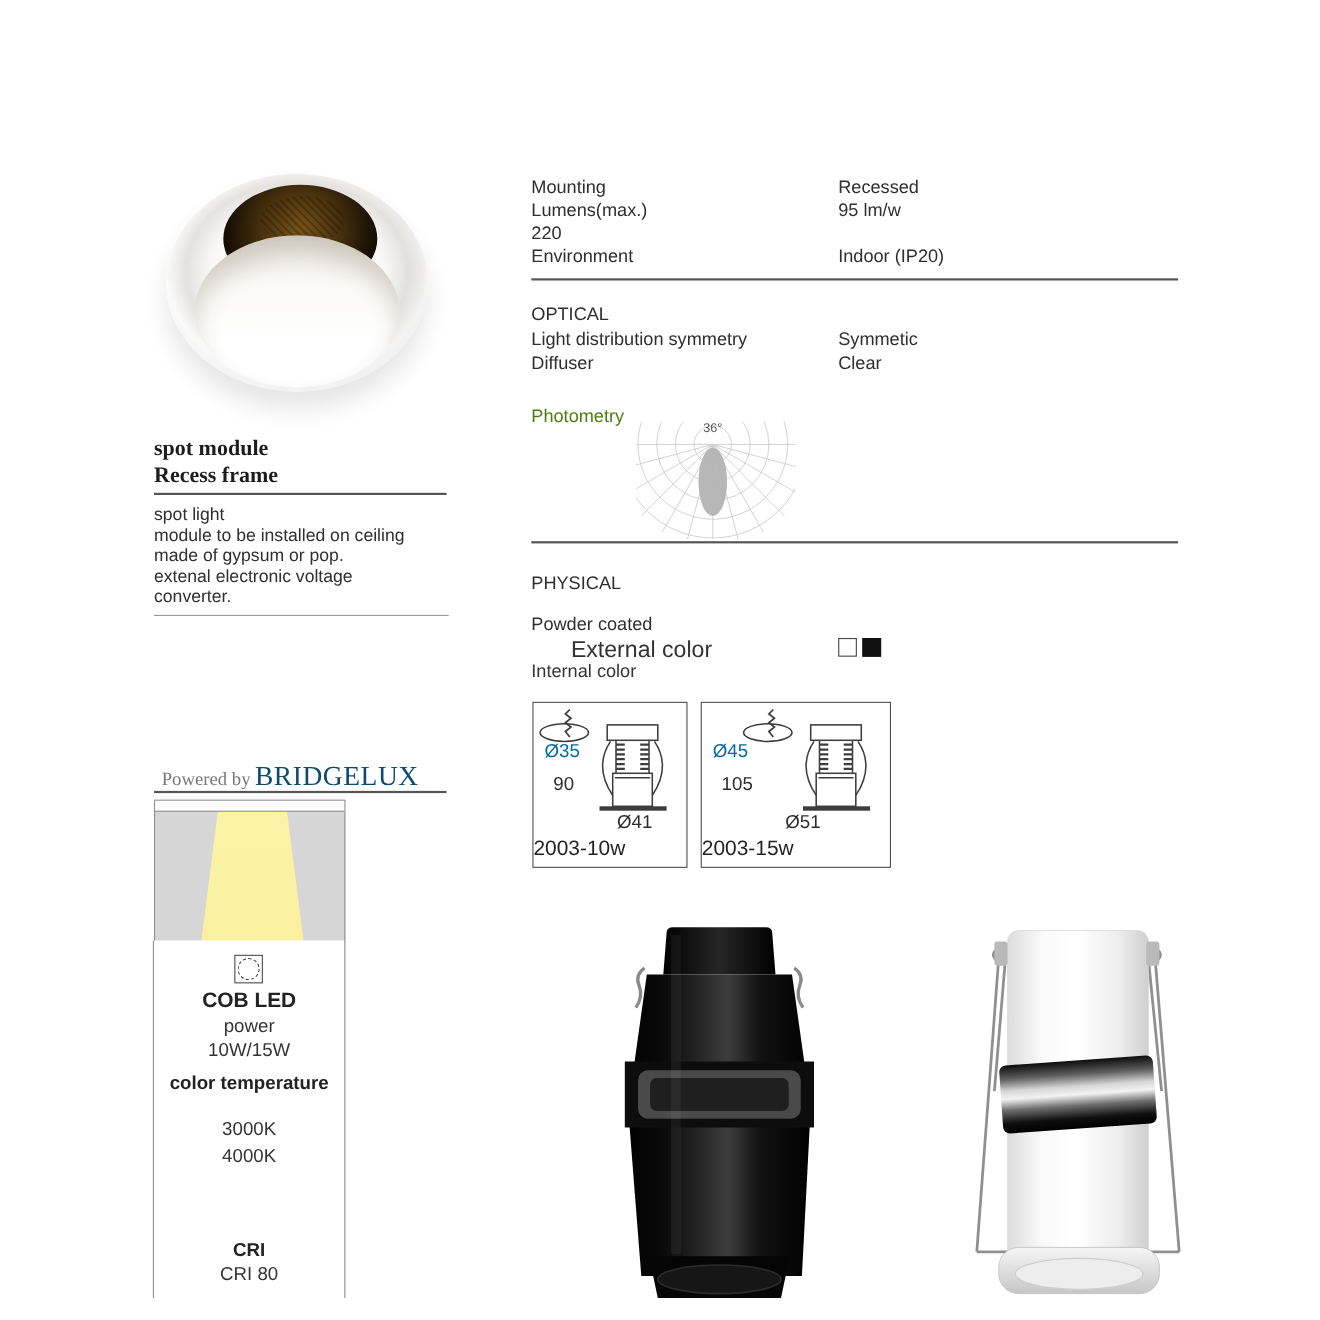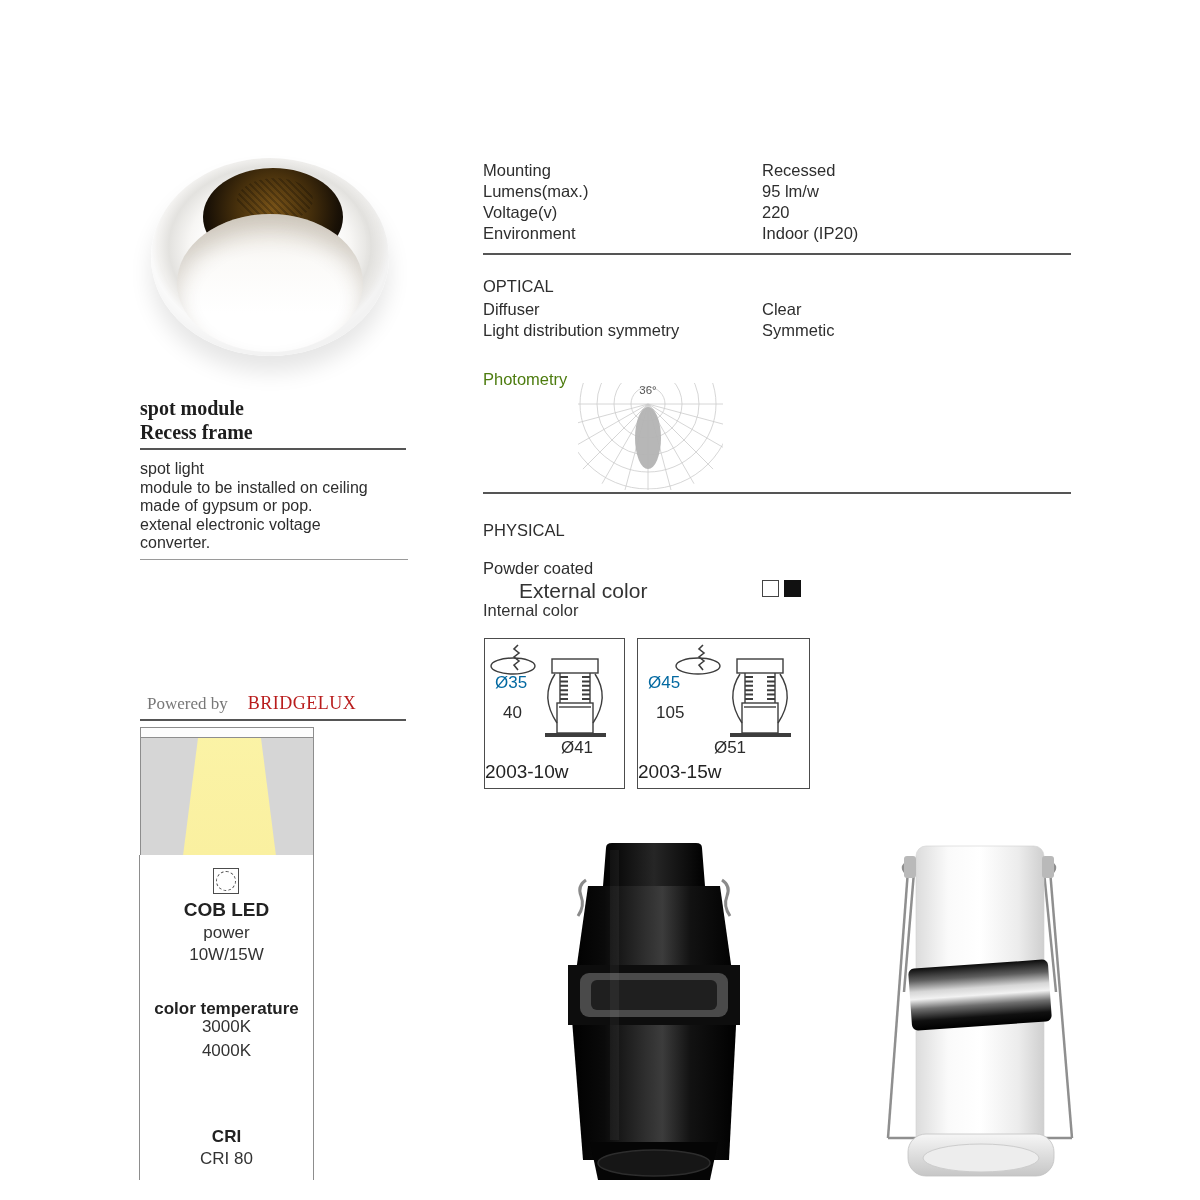--- a/index.html
+++ b/index.html
@@ -25,39 +25,39 @@
   
   .title{left:140px;top:396px;width:270px;font-family:"Liberation Serif",serif;font-weight:bold;
          font-size:20px;line-height:24px;color:#1d1d1d;}
   .rule{background:#555;height:2px;}
   .rule-title{left:140px;top:448px;width:266px;}
   .desc{left:140px;top:460px;width:280px;font-size:16px;line-height:18.5px;color:#2e2e2e;}
   .rule-desc{left:140px;top:559px;width:268px;height:1px;background:#9a9a9a;}
 
   .powered{left:147px;top:693px;width:270px;font-family:"Liberation Serif",serif;}
   .powered .pfx{font-size:17px;color:#777;}
-  .powered .brand{font-size:18px;color:#b91c1c;letter-spacing:0.5px;margin-left:20px;}
+  .powered .brand{font-size:25px;color:#0c4a6e;letter-spacing:0.5px;margin-left:4px;}
   .rule-powered{left:140px;top:719px;width:266px;}
 
   
   .beam-box{left:140px;top:727px;width:172px;height:128px;background:#d6d6d6;border:1px solid #8d8d8d;}
   .beam-box .strip{position:absolute;left:0;top:0;width:172px;height:9px;background:#fcfcfc;border-bottom:1px solid #8d8d8d;}
   .beam-box .beam{position:absolute;left:0;top:0;width:172px;height:128px;
     clip-path:polygon(57px 10px,120px 10px,135px 128px,42px 128px);
     background:linear-gradient(180deg,#fbf3a6 0%,#faf0a0 100%);}
 
   
   .module-box{left:139px;top:855px;width:173px;height:325px;background:#fff;
     border-left:1px solid #8d8d8d;border-right:1px solid #8d8d8d;text-align:center;}
   .cob-icon{position:absolute;left:73px;top:13px;width:24px;height:24px;border:1.5px solid #4c4c4c;background:#fff;}
   .cob-icon .dash{position:absolute;left:2px;top:2px;width:18px;height:18px;border:1.6px dashed #4c4c4c;border-radius:50%;}
   .mod-led{position:absolute;left:0;top:44px;width:100%;font-size:19px;font-weight:bold;color:#222;}
   .mod-power-label{position:absolute;left:0;top:68px;width:100%;font-size:17px;}
   .mod-power-value{position:absolute;left:0;top:90px;width:100%;font-size:17px;}
-  .mod-ct-label{position:absolute;left:0;top:144px;width:100%;font-size:17px;font-weight:bold;color:#222;}
+  .mod-ct-label{position:absolute;left:0;top:120px;width:100%;font-size:17px;font-weight:bold;color:#222;}
   .mod-ct-v1{position:absolute;left:0;top:162px;width:100%;font-size:17px;}
   .mod-ct-v2{position:absolute;left:0;top:186px;width:100%;font-size:17px;}
   .mod-cri-label{position:absolute;left:0;top:272px;width:100%;font-size:17px;font-weight:bold;color:#222;}
   .mod-cri-value{position:absolute;left:0;top:294px;width:100%;font-size:17px;}
 
   
   .spec-rows{left:483px;top:160px;width:590px;}
   .srow{display:flex;line-height:21px;font-size:16.5px;color:#2e2e2e;}
   .srow .lbl{width:279px;}
   .sec-rule1{left:483px;top:253px;width:588px;}
@@ -144,39 +144,38 @@
   <div class="abs spec-rows">
     <div class="srow">
       <span class="lbl">Mounting</span>
       <span class="val">Recessed</span>
     </div>
     <div class="srow">
       <span class="lbl">Lumens(max.)</span>
       <span class="val">95 lm/w</span>
     </div>
     <div class="srow">
-      <span class="lbl">Voltage(v)</span>
       <span class="val">220</span>
     </div>
     <div class="srow">
       <span class="lbl">Environment</span>
       <span class="val">Indoor (IP20)</span>
     </div>
   </div>
   <div class="abs rule sec-rule1"></div>
 
   <div class="abs h-optical">OPTICAL</div>
   <div class="abs optical-rows">
     <div class="srow">
+      <span class="lbl">Light distribution symmetry</span>
+      <span class="val">Symmetic</span>
+    </div>
+    <div class="srow">
       <span class="lbl">Diffuser</span>
       <span class="val">Clear</span>
-    </div>
-    <div class="srow">
-      <span class="lbl">Light distribution symmetry</span>
-      <span class="val">Symmetic</span>
     </div>
   </div>
   <div class="abs h-photometry">Photometry</div>
 
   <div class="abs polar-wrap">
     <svg width="145" height="107" viewBox="0 0 145 107">
       <g stroke="#cccccc" stroke-width="0.8" fill="none" clip-path="inset(12px 0 0 0)">
         <circle cx="70" cy="21" r="17"></circle>
           <circle cx="70" cy="21" r="34"></circle>
         <circle cx="70" cy="21" r="51"></circle>
@@ -228,21 +227,21 @@
         <line x1="79" y1="37" x2="79" y2="62" stroke-width="8" stroke-dasharray="2 2.4"></line>
         <line x1="101" y1="37" x2="101" y2="62" stroke-width="8" stroke-dasharray="2 2.4"></line>
         <path d="M70,35 C60,50 60,66 72,84"></path>
         <path d="M110,35 C120,50 120,66 108,84"></path>
         <rect x="72" y="64" width="36" height="30"></rect>
         <line x1="74" y1="68" x2="106" y2="68"></line>
       </g>
       <rect x="60" y="94" width="61" height="4" fill="#3d3d3d"></rect>
     </svg>
     <span class="dim-cutout">Ø35</span>
-    <span class="dim-height">40</span>
+    <span class="dim-height">90</span>
     <span class="dim-dia">Ø41</span>
     <span class="dim-model">2003-10w</span>
   </div>
 
   <div class="abs dim-card c2">
     <svg width="137" height="147" viewBox="0 0 137 147">
       <g stroke="#3d3d3d" fill="none" stroke-width="1.4">
         <ellipse cx="28" cy="27" rx="22" ry="8"></ellipse>
         <path d="M33,6 l-4,4 l5,4 l-5,4 l5,4 l-5,4 l4,5" stroke-width="1.6"></path>
         <rect x="67" y="20" width="46" height="14"></rect>

